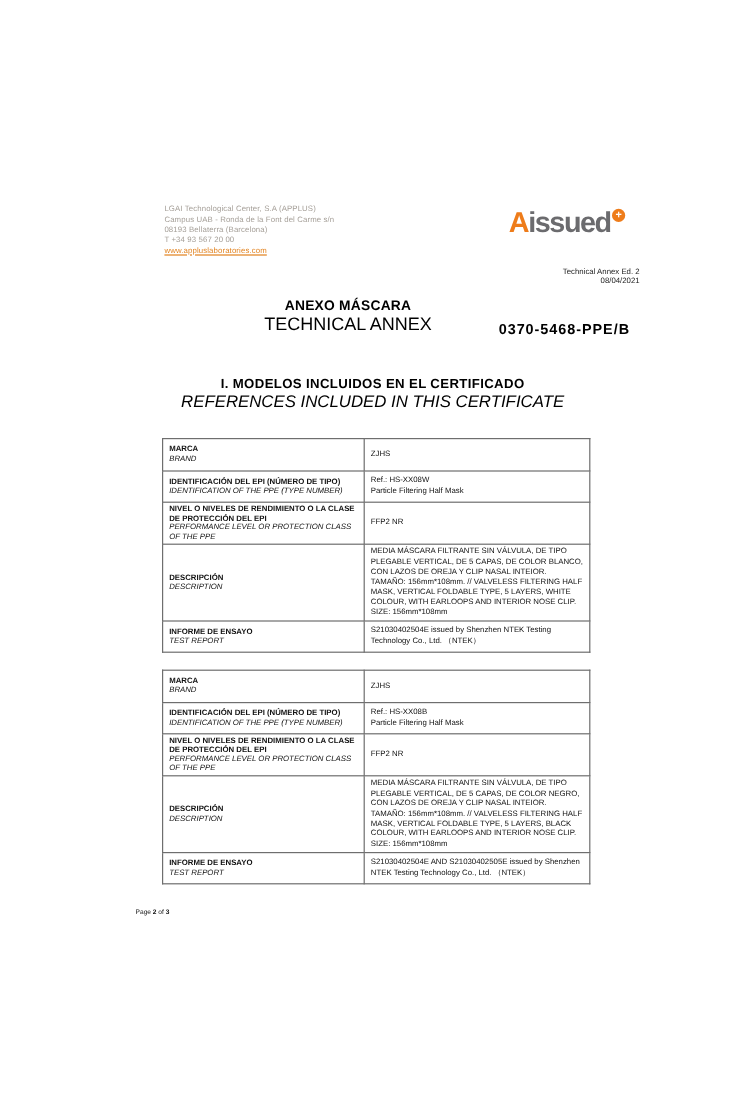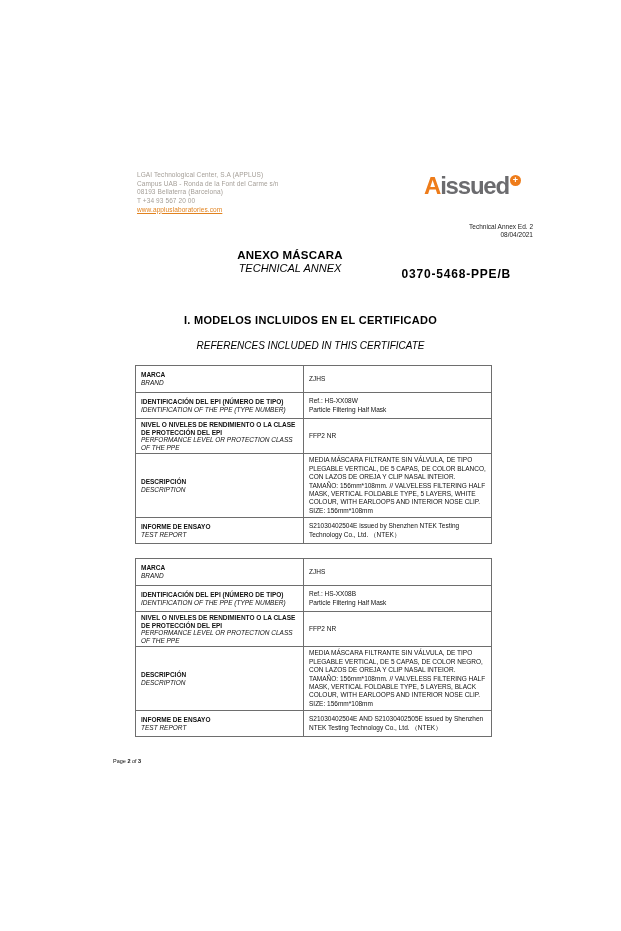--- a/index.html
+++ b/index.html
@@ -38,34 +38,34 @@
   .edition-block {
     position:absolute; top:223px; right:88px;
     text-align:right; font-size:6.5px; line-height:8.2px; color:#222222;
   }
 
   
   .title-block {
     position:absolute; left:100px; top:249px; width:380px; text-align:center;
   }
   .title-main { font-size:11.5px; font-weight:bold; letter-spacing:0.2px; color:#000; }
-  .title-sub  { font-size:11px; font-style:italic; margin-top:1px; color:#000; }
+  .title-sub  { font-size:15px; margin-top:1px; color:#000; }
   .doc-number {
-    position:absolute; top:267px; left:356px; width:155px;
+    position:absolute; top:267px; left:370px; width:155px;
     text-align:right; font-size:12px; font-weight:bold; letter-spacing:0.8px; color:#000;
   }
   .section-block {
     position:absolute; left:20px; right:20px; top:314px; text-align:center;
   }
   .section-heading {
     font-size:11px; font-weight:bold; letter-spacing:0.3px; color:#000;
     text-underline-offset:2px;
   }
   .section-subheading {
-    margin-top:14px; font-size:10px; font-style:italic; color:#000;
+    font-size:14px; font-style:italic; color:#000;
   }
 
   
   table.spec {
     position:absolute; left:135px; width:357px;
     border-collapse:collapse; table-layout:fixed;
   }
   table.spec.t1 { top:365px; }
   table.spec.t2 { top:558px; }
   table.spec td {

